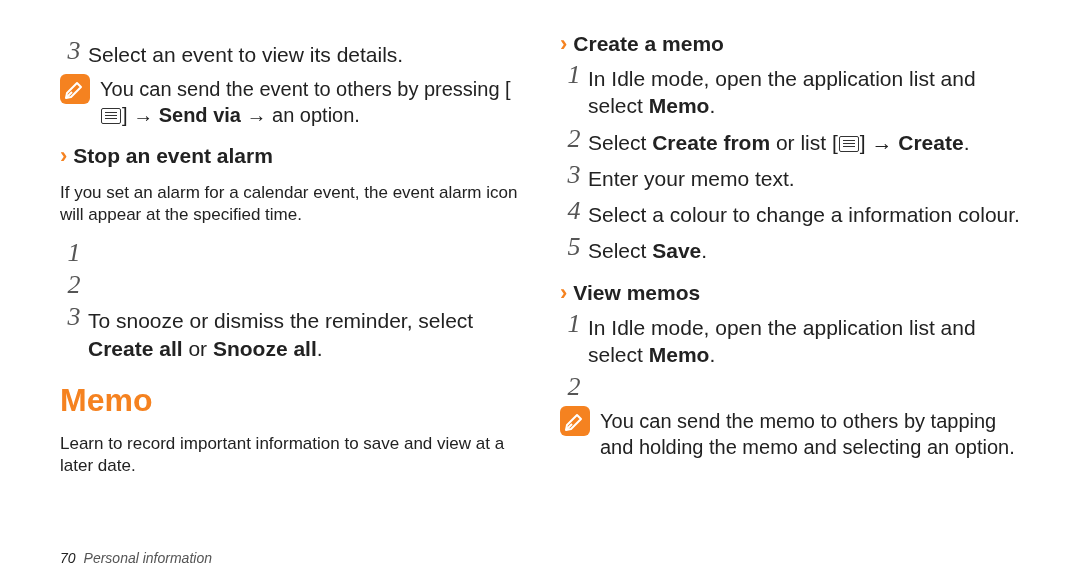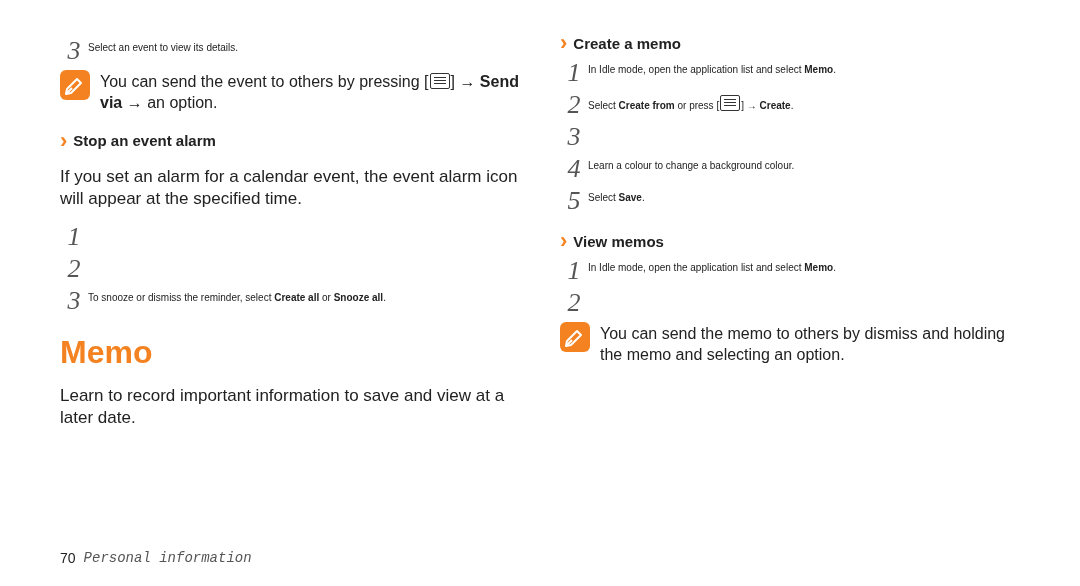--- a/index.html
+++ b/index.html
@@ -38,21 +38,21 @@
     font-family: Georgia, "Times New Roman", serif;
     font-style: italic;
     font-size: 26px;
     line-height: 1;
     color: #555;
     width: 28px;
     flex: 0 0 28px;
     text-align: center;
   }
   .num-text {
-    font-size: 10px;
+    font-size: 21px;
     line-height: 1.3;
     padding-top: 3px;
   }
   .callout {
     display: flex;
     align-items: flex-start;
     margin: 4px 0 6px 0;
   }
   .callout-icon {
     width: 30px;
@@ -62,38 +62,38 @@
     border-radius: 6px;
     position: relative;
     margin-right: 10px;
   }
   .callout-icon svg {
     position: absolute;
     top: 3px; left: 3px;
     width: 24px; height: 24px;
   }
   .callout-text {
-    font-size: 16px;
+    font-size: 20px;
     line-height: 1.3;
     padding-top: 2px;
   }
   .sub-heading {
     display: flex;
     align-items: center;
     margin: 16px 0 2px 0;
   }
   .chev {
     color: #f58220;
     font-weight: bold;
     font-size: 22px;
     margin-right: 6px;
     line-height: 1;
   }
   .sub-heading-text {
-    font-size: 15px;
+    font-size: 21px;
     font-weight: 700;
     color: #222;
   }
   .main-heading {
     font-size: 32px;
     font-weight: 700;
     color: #f58220;
     margin: 20px 0 2px 0;
   }
   .bold { font-weight: 700; }
@@ -117,28 +117,28 @@
   }
   .footer {
     position: absolute;
     bottom: 20px;
     left: 60px;
     display: flex;
     align-items: center;
     font-size: 14px;
   }
   .page-num {
+    font-style: italic;
     color: #222;
     margin-right: 8px;
     text-align: center;
   }
   .section-name {
     font-style: italic;
     color: #555;
-    font-family: Liberation Mono, monospace;
   }
 </style>
 </head>
 <body>
 
 <div class="page">
 
   <div class="col left">
 
     <div class="numlist">
@@ -191,30 +191,31 @@
     <div class="numlist">
       <div class="numeral">1</div>
       <div class="num-text">
         <span>In Idle mode, open the application list and select </span><span class="bold">Memo</span><span>.</span>
       </div>
     </div>
 
     <div class="numlist">
       <div class="numeral">2</div>
       <div class="num-text">
-        <span>Select </span><span class="bold">Create from</span><span> or press [</span><span class="menu-glyph"></span><span>] </span><span>→ </span><span class="bold">Create</span><span>.</span>
+        <span>Select </span><span class="bold">Create from</span><span> or list [</span><span class="menu-glyph"></span><span>] </span><span>→ </span><span class="bold">Create</span><span>.</span>
       </div>
     </div>
 
     <div class="numlist">
       <div class="numeral">3</div>
+      <div class="num-text">Enter your memo text.</div>
     </div>
     <div class="numlist">
       <div class="numeral">4</div>
-      <div class="num-text">Learn a colour to change a background colour.</div>
+      <div class="num-text">Select a colour to change a information colour.</div>
     </div>
     <div class="numlist">
       <div class="numeral">5</div>
       <div class="num-text">
         <span>Select </span><span class="bold">Save</span><span>.</span>
       </div>
     </div>
 
     <div class="sub-heading">
       <span class="chev">›</span>
@@ -231,21 +232,21 @@
       <div class="numeral">2</div>
     </div>
 
     <div class="callout">
       <div class="callout-icon">
         <svg viewBox="0 0 24 24">
             <path d="M4 16 L14 6 L18 10 L8 20 L3 21 L4 16 Z" fill="none" stroke="#fff" stroke-width="2" stroke-linejoin="round"></path>
             <line x1="3" y1="21" x2="9" y2="15" stroke="#fff" stroke-width="2"></line>
           </svg>
       </div>
-      <div class="callout-text">You can send the memo to others by dismiss and holding the memo and selecting an option.</div>
+      <div class="callout-text">You can send the memo to others by tapping and holding the memo and selecting an option.</div>
     </div>
 
   </div>
 
   <div class="footer">
     <span class="page-num">70</span>
     <span class="section-name">Personal information</span>
   </div>
 </div>
 

